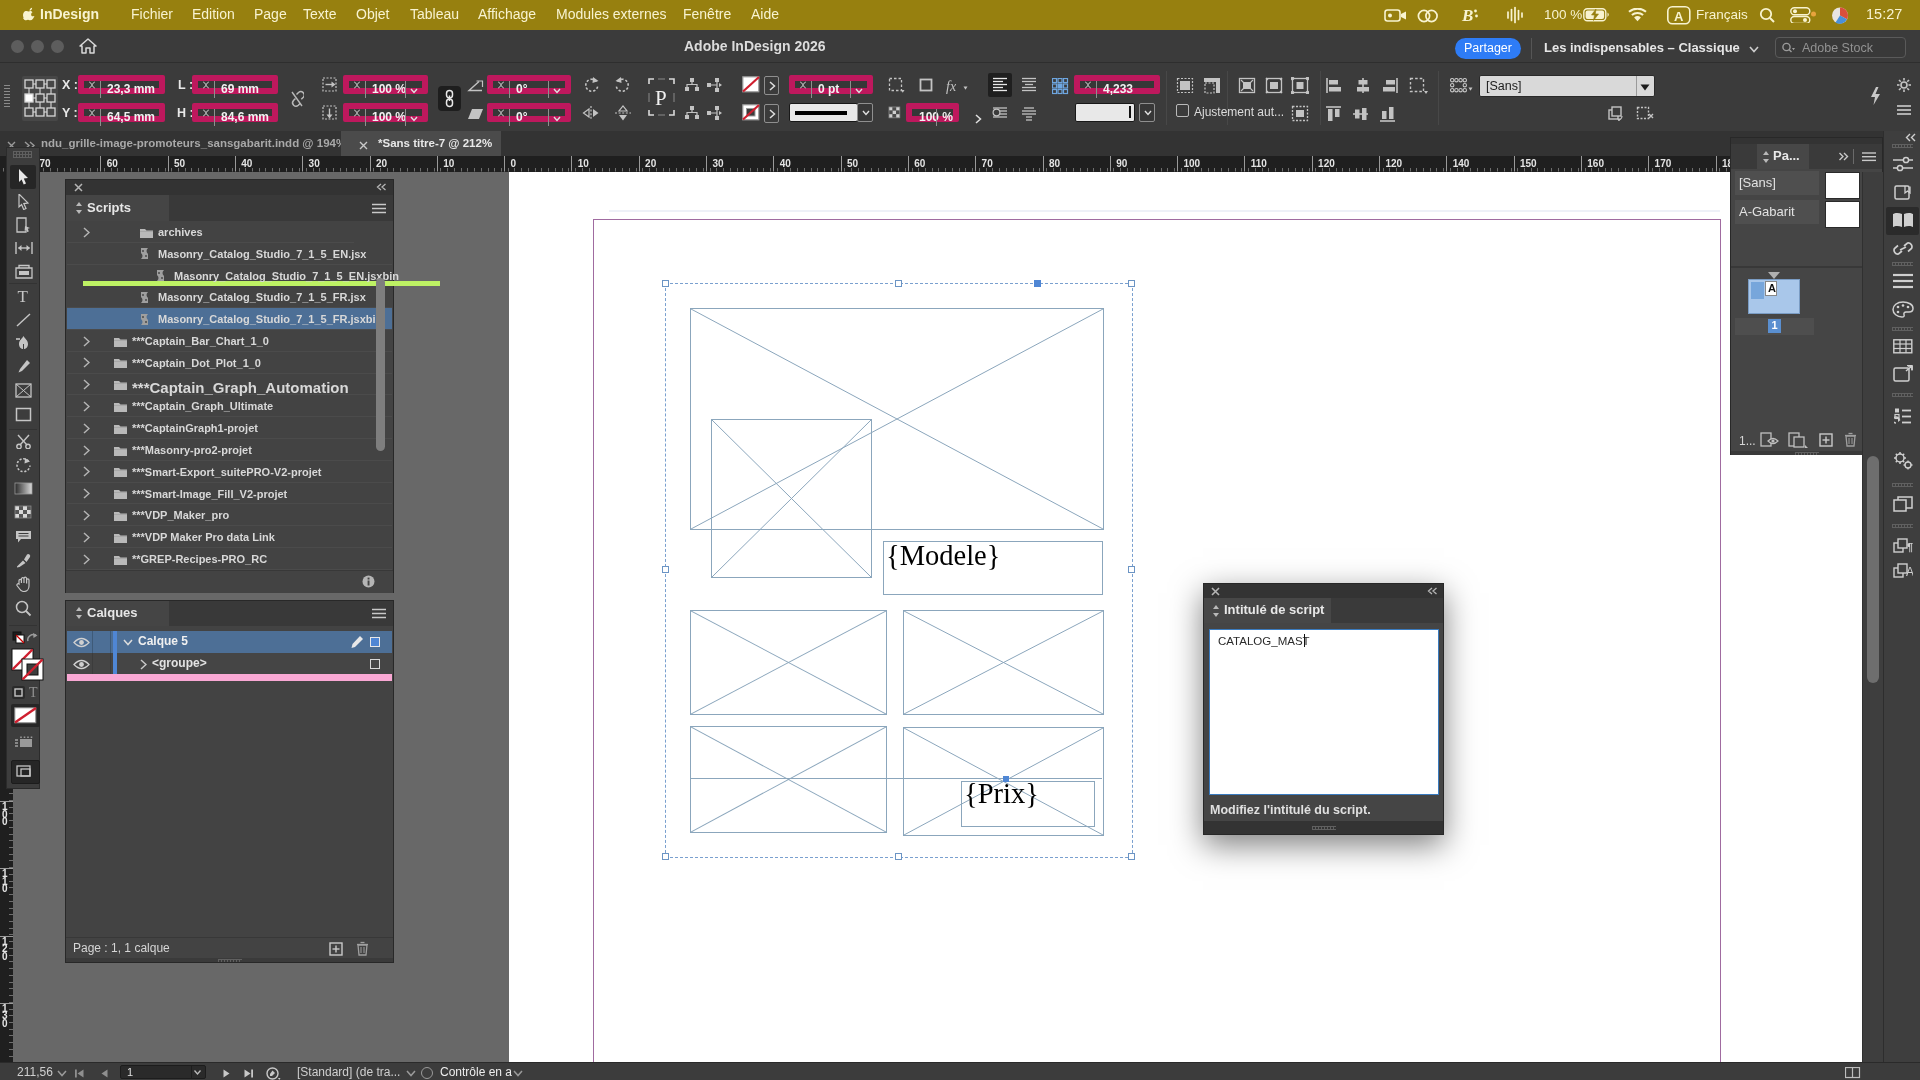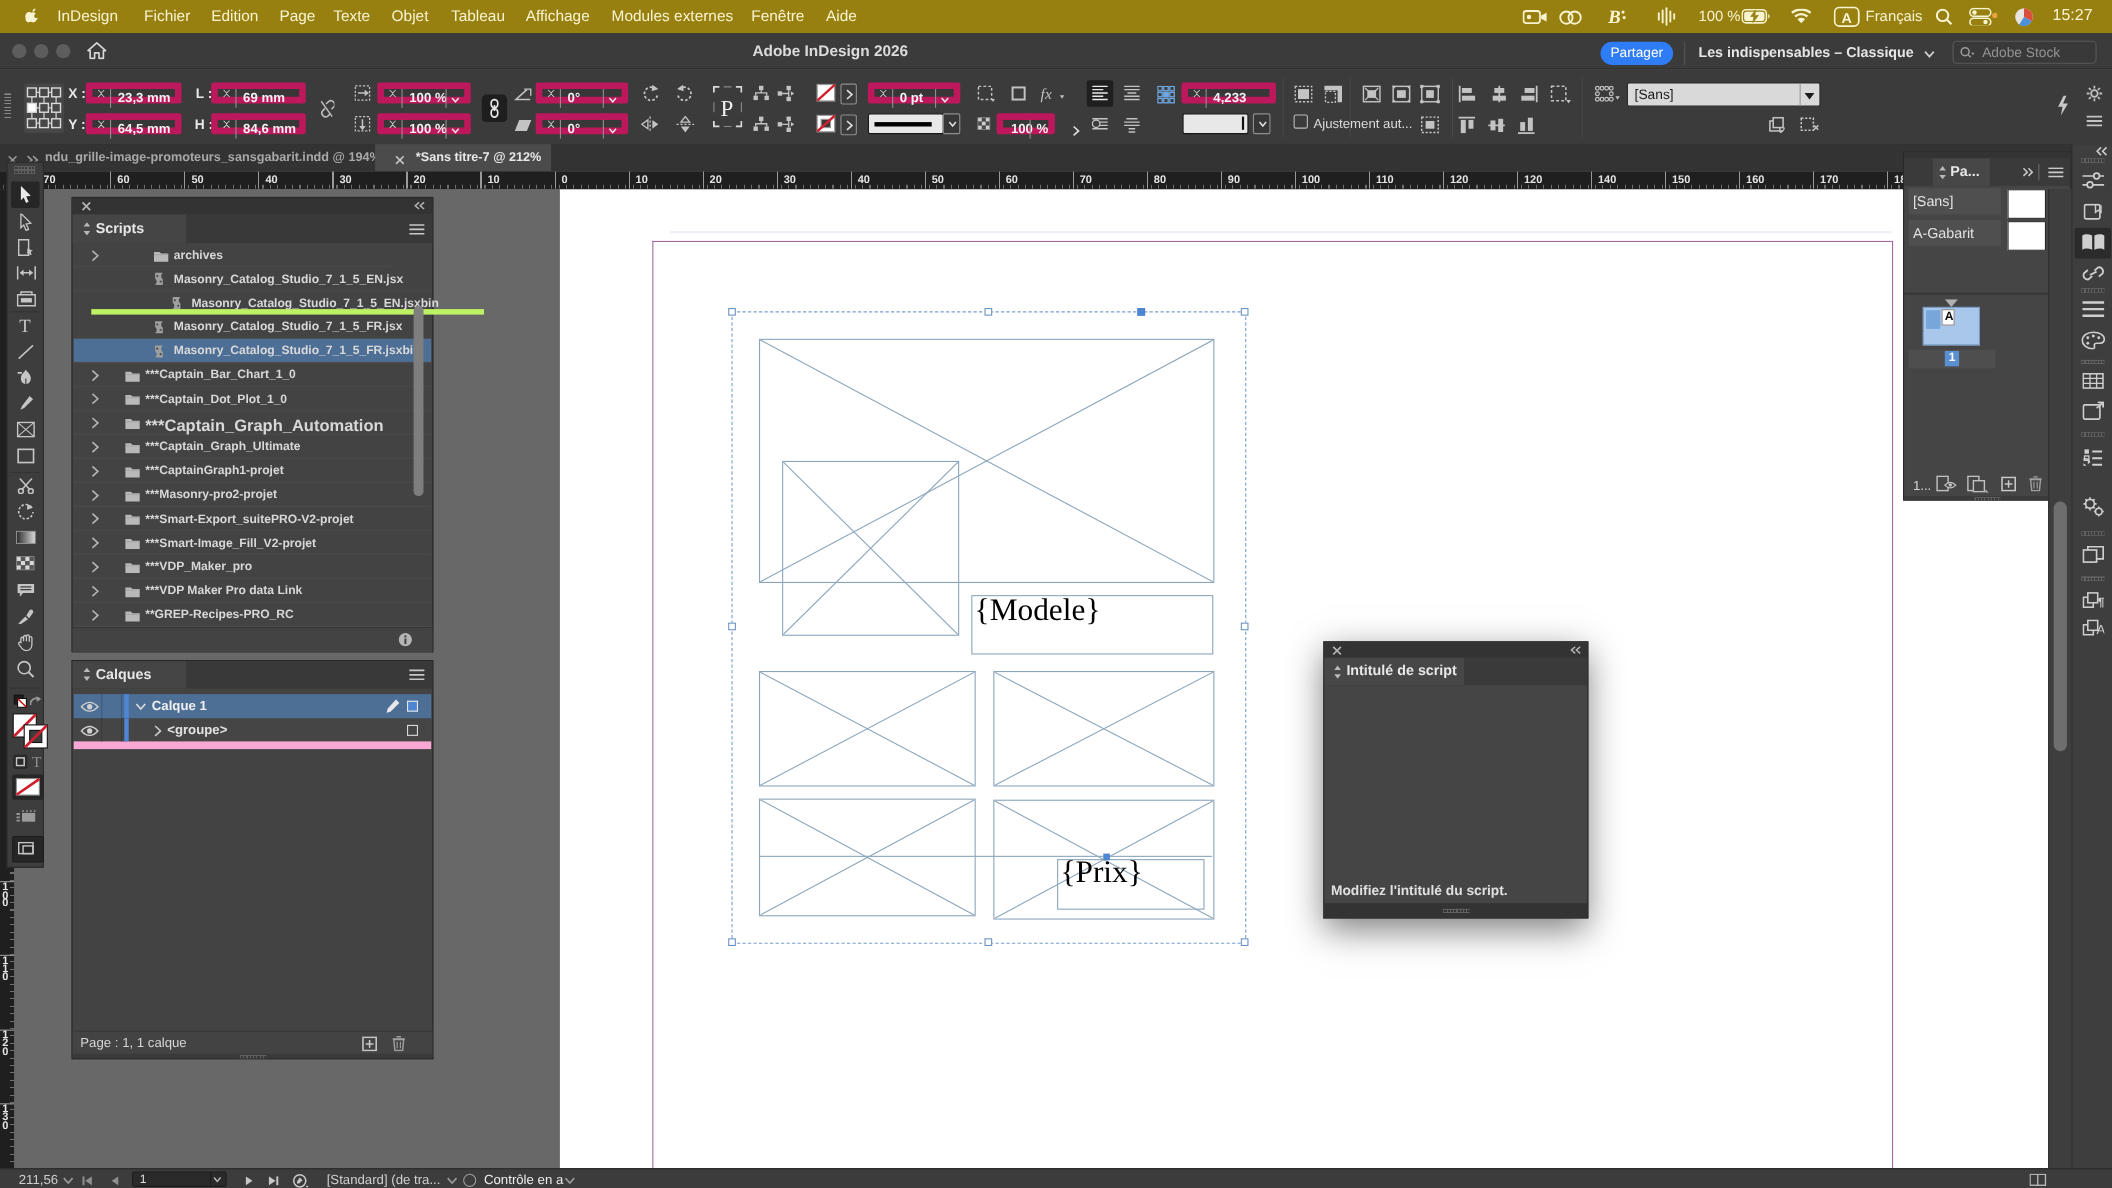--- a/index.html
+++ b/index.html
@@ -45,21 +45,21 @@
   .vscroll{position:absolute;left:1862px;top:171.5px;width:21px;height:890.5px;background:#3e3e3e;border-left:1px solid #303030;box-sizing:border-box;}
   .vthumb{position:absolute;left:4px;top:284px;width:12px;height:227px;background:#6e6e6e;border-radius:6px;}
 </style></head><body>
 <div id="root">
 
 <div class="menubar">
 <svg class="abs" style="left:22px;top:7px;" width="14" height="16" viewBox="0 0 14 16">
         <path d="M9.5 1c.1 1-.3 2-.9 2.7-.6.7-1.6 1.3-2.5 1.2-.1-1 .4-2 .9-2.6C7.6 1.6 8.7 1.1 9.5 1zM12.6 12.1c-.5 1.1-.7 1.6-1.3 2.5-.9 1.3-2.1 3-3.6 3-1.3 0-1.7-.9-3.4-.9-1.7 0-2.1.9-3.4.9C-.7 17.6-1.8 16-2.7 14.7" transform="translate(3,0) scale(0.75)" fill="#f8f3d0"></path>
         <path d="M7 4.8c1.2 0 2.4.7 3.1 1.8-2.7 1.5-2.3 5.3.5 6.4-.4 1-.6 1.4-1.1 2.2-.7 1.1-1.7 2.4-2.9 2.4-1.1 0-1.4-.7-2.8-.7-1.4 0-1.8.7-2.8.7-1.2 0-2.1-1.2-2.8-2.3C-3.3 12.2-3.5 8.6-2 6.7c1-1.4 2.4-2 3.7-2 1.3 0 2.1.7 3.2.7.9 0 1.3-.6 2.1-.6z" transform="translate(3.2,0.6) scale(0.72)" fill="#f8f3d0"></path>
       </svg>
-<span class="mi" style="left:52px;font-weight:normal;">InDesign</span>
+<span class="mi" style="left:40px;font-weight:bold;">InDesign</span>
 <span class="mi" style="left:131px;">Fichier</span>
 <span class="mi" style="left:192px;">Edition</span>
 <span class="mi" style="left:254px;">Page</span>
 <span class="mi" style="left:303px;">Texte</span>
 <span class="mi" style="left:356px;">Objet</span>
 <span class="mi" style="left:410px;">Tableau</span>
 <span class="mi" style="left:478px;">Affichage</span>
 <span class="mi" style="left:556px;">Modules externes</span>
 <span class="mi" style="left:683px;">Fenêtre</span>
 <span class="mi" style="left:751px;">Aide</span>
@@ -986,21 +986,21 @@
         <svg class="abs" style="left:6px;top:6px;" width="17" height="11" viewBox="0 0 17 11">
           <path d="M1 5.5 Q8.5 -2.5 16 5.5 Q8.5 13.5 1 5.5 Z" fill="none" stroke="#d0d0d0" stroke-width="1.3"></path>
           <circle cx="8.5" cy="5.5" r="2.4" fill="#d0d0d0"></circle>
         </svg>
         <div class="abs" style="left:25px;top:0;width:1px;height:21.5px;background:#3e5a78;"></div>
         <div class="abs" style="left:43px;top:0;width:1px;height:21.5px;background:#3e5a78;"></div>
         <div class="abs" style="left:46px;top:0;width:4px;height:21.5px;background:#4f86d4;"></div>
         <svg class="abs" style="left:56px;top:8px;" width="10" height="7" viewBox="0 0 10 7">
           <path d="M1 1 L5 5.5 L9 1" fill="none" stroke="#dcdcdc" stroke-width="1.5"></path>
         </svg>
-        <span class="abs" style="left:71px;top:3px;color:#f0f0f0;font-weight:bold;">Calque 1</span>
+        <span class="abs" style="left:71px;top:3px;color:#f0f0f0;font-weight:bold;">Calque 5</span>
         <svg class="abs" style="left:283px;top:4px;" width="14" height="14" viewBox="0 0 14 14">
           <path d="M10 1 L13 4 L5 12 L1.5 13 L2.5 9 Z" fill="#e8e8e8"></path>
         </svg>
         <div class="abs" style="left:303px;top:6px;width:10px;height:10px;border:1.6px solid #e8e8e8;background:#4f86d4;box-sizing:border-box;"></div>
       </div>
 <div class="abs" style="left:1px;top:51.5px;width:325px;height:21.5px;background:#454545;border-bottom:7px solid #f9a8d4;">
         <svg class="abs" style="left:6px;top:6px;" width="17" height="11" viewBox="0 0 17 11">
           <path d="M1 5.5 Q8.5 -2.5 16 5.5 Q8.5 13.5 1 5.5 Z" fill="none" stroke="#d0d0d0" stroke-width="1.3"></path>
           <circle cx="8.5" cy="5.5" r="2.4" fill="#d0d0d0"></circle>
         </svg>
@@ -1039,20 +1039,24 @@
         <svg class="abs" style="left:223px;top:3px;" width="11" height="8" viewBox="0 0 11 8">
           <path d="M5 1 L1.5 4 L5 7 M9.5 1 L6 4 L9.5 7" fill="none" stroke="#b5b5b5" stroke-width="1.3"></path>
         </svg>
       </div>
 <div class="abs" style="left:0;top:14px;width:239px;height:25px;background:#3a3a3a;">
         <div class="abs" style="left:0;top:0;width:127px;height:25px;background:#474747;"></div>
         <svg class="abs" style="left:8px;top:7px;" width="8" height="12" viewBox="0 0 8 12">
           <path d="M4 0 L7 4 H1 Z M4 12 L1 8 H7 Z" fill="#b9b9b9"></path>
         </svg>
         <span class="abs" style="left:20px;top:4px;font-weight:bold;font-size:13px;color:#e8e8e8;">Intitulé de script</span>
+      </div>
+<div class="abs" style="left:5px;top:45px;width:230px;height:166px;background:#fff;border:1.5px solid #3a7bbf;box-sizing:border-box;">
+        <span class="abs" style="left:8px;top:5px;color:#2b2b2b;font-size:11.5px;">CATALOG_MAST</span>
+        <div class="abs" style="left:94px;top:4px;width:1.3px;height:13px;background:#111;"></div>
       </div>
 <span class="abs" style="left:6px;top:219px;color:#e0e0e0;font-size:12.5px;font-weight:bold;">Modifiez l'intitulé du script.</span>
 <div class="abs" style="left:0;top:237px;width:239px;height:13px;background:#333;"></div>
 <div class="grip" style="left:108px;top:242px;width:24px;height:4px;"></div>
 </div>
 <div class="panel" id="pages" style="left:1730px;top:137px;width:153px;height:318px;background:#454545;">
 <div class="abs" style="left:0;top:0;width:151px;height:6px;background:#333;"></div>
 <div class="abs" style="left:0;top:6px;width:151px;height:25px;background:#3a3a3a;">
         <div class="abs" style="left:26px;top:0;width:52px;height:25px;background:#474747;"></div>
         <svg class="abs" style="left:31px;top:7px;" width="8" height="12" viewBox="0 0 8 12">

